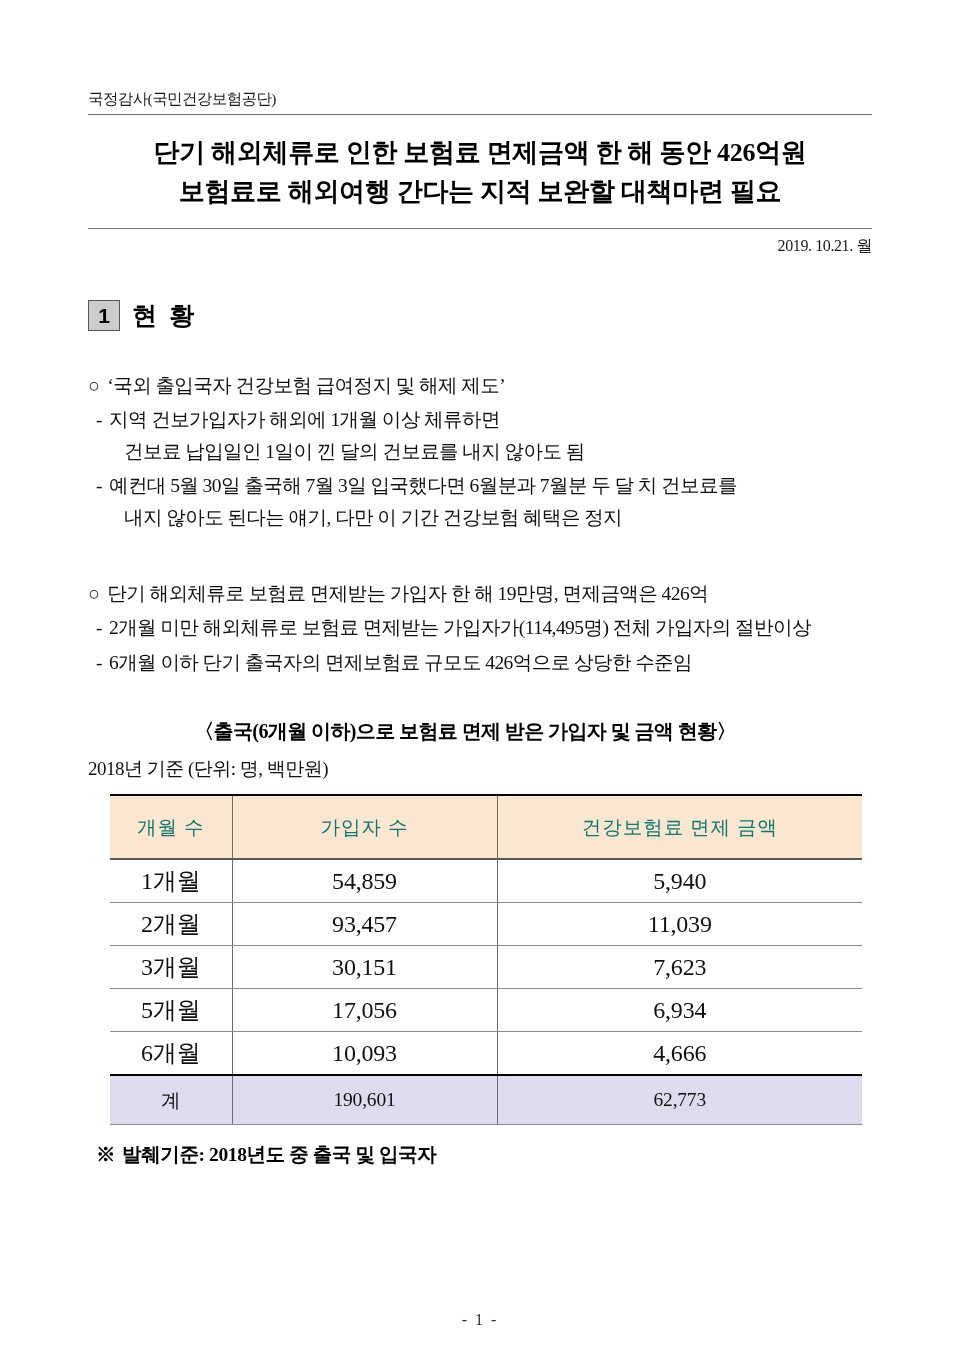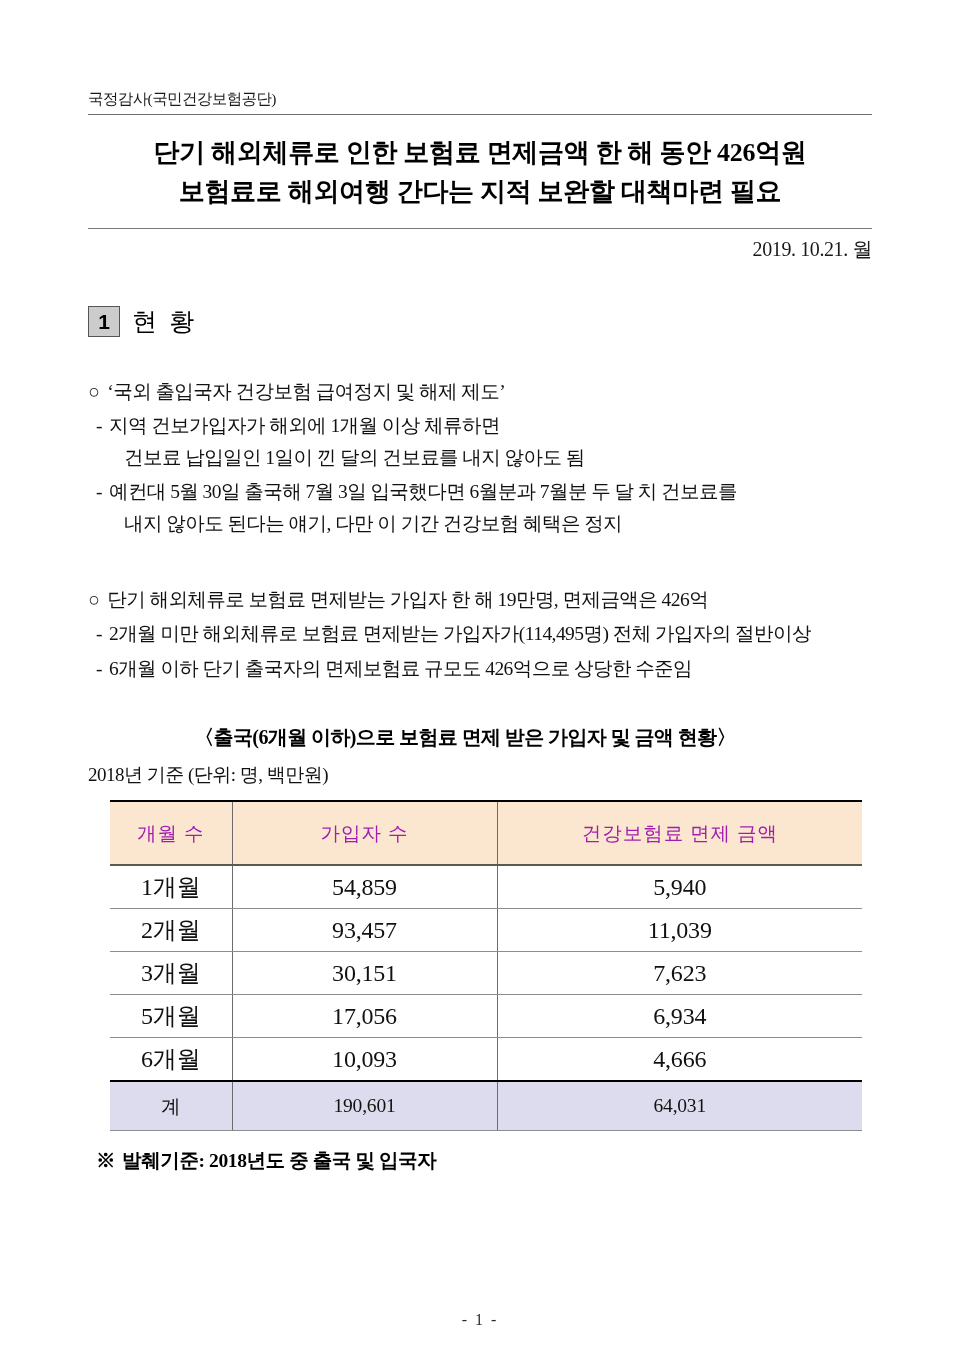--- a/index.html
+++ b/index.html
@@ -55,21 +55,21 @@
   .rule-after-title {
     border: 0;
     border-top: 1.3px solid #7a7a7a;
     margin: 16px 0 0 0;
     width: 100%;
   }
 
   .date-line {
     margin-top: 7px;
     text-align: right;
-    font-size: 20px;
+    font-size: 16px;
     letter-spacing: -0.4px;
     color: #1a1a1a;
   }
 
   
   .section-head {
     margin-top: 42px;
     display: flex;
     align-items: center;
     gap: 12px;
@@ -84,21 +84,21 @@
     border: 1.2px solid #555;
     font-size: 21px;
     font-weight: 700;
     font-family: "Liberation Sans", sans-serif;
     color: #000;
     line-height: 1;
     box-sizing: border-box;
   }
   .section-title {
     font-size: 25px;
-    font-weight: 400;
+    font-weight: 700;
     letter-spacing: 3px;
     color: #000;
   }
 
   
   .body-block { margin-top: 38px; }
   .body-block.second { margin-top: 44px; }
 
   .bullet-o {
     font-size: 19.5px;
@@ -166,21 +166,21 @@
     padding: 0;
   }
 
   table.data thead th {
     background: #fbe7d0;
     font-size: 19.5px;
     letter-spacing: 1px;
     height: 62px;
     border-top: 2.4px solid #000;
     border-bottom: 2.2px solid #5b5b50;
-    color: #a21caf;
+    color: #0f766e;
   }
   table.data thead th.sep-l { border-left: 1.5px solid #6b6b6b; }
 
   table.data tbody td {
     height: 42px;
     font-size: 24px;
     letter-spacing: -0.2px;
     border-bottom: 1.2px solid #8d8d8d;
     color: #111;
   }
@@ -302,21 +302,21 @@
           <td class="sep-l">6,934</td>
         </tr>
         <tr class="last-data">
           <td>6개월</td>
           <td class="sep-l">10,093</td>
           <td class="sep-l">4,666</td>
         </tr>
         <tr class="total">
           <td>계</td>
           <td class="sep-l">190,601</td>
-          <td class="sep-l">64,031</td>
+          <td class="sep-l">62,773</td>
         </tr>
       </tbody>
     </table>
 
     <div class="table-note">
       <span class="star">※</span><span>발췌기준: 2018년도 중 출국 및 입국자</span>
     </div>
   </div>
 
 </div>

